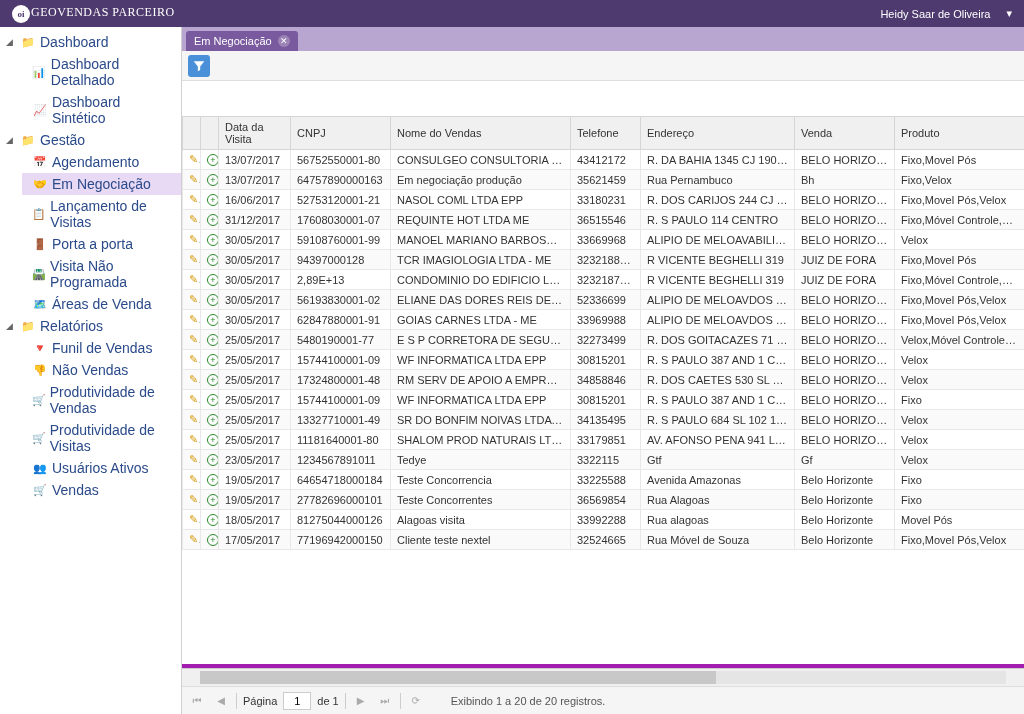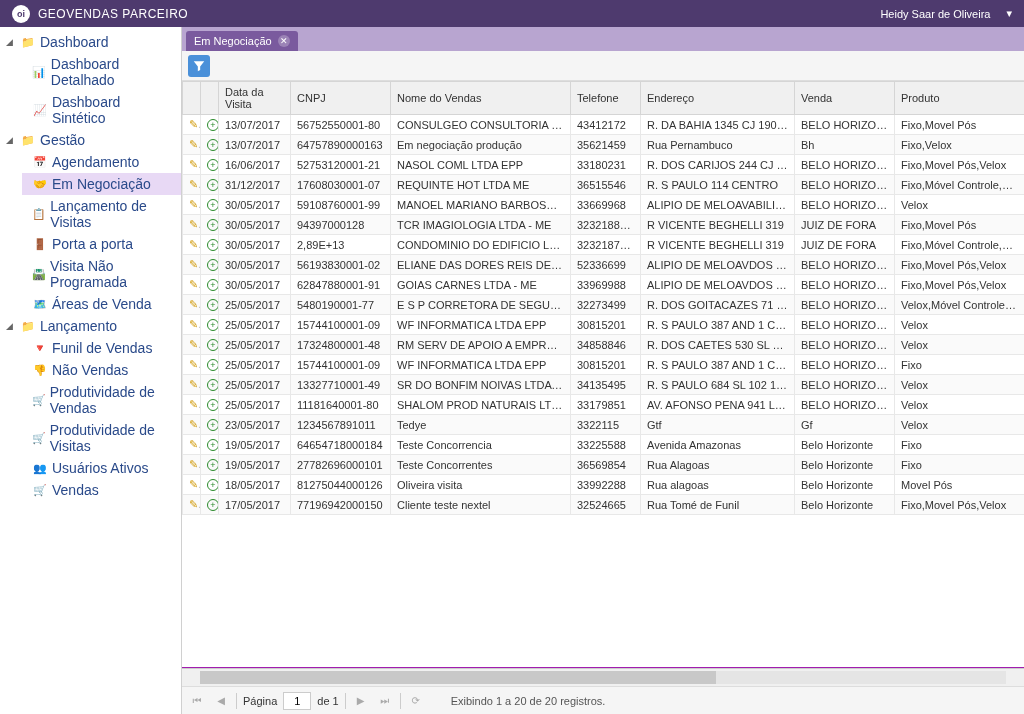--- a/index.html
+++ b/index.html
@@ -1,37 +1,37 @@
 <!DOCTYPE html>
 <html><head>
 <meta charset="utf-8">
 <style>
 * { box-sizing: border-box; margin: 0; padding: 0; }
 body { font-family: Arial, sans-serif; font-size: 11px; color: #333; background: #fff; width: 1024px; height: 714px; overflow: hidden; }
 .header { background: #4e3a6e; height: 27px; display: flex; align-items: center; justify-content: space-between; padding: 0 12px; color: #fff; }
-.header-left { display: flex; align-items: center; gap: 8px; }
+.header-left { display: flex; align-items: flex-start; gap: 1px; font-family: Liberation Serif, serif; }
 .logo-circle { width: 18px; height: 18px; border-radius: 50%; background: #fff; display: inline-flex; align-items: center; justify-content: center; color: #4e3a6e; font-size: 9px; font-weight: bold; }
 .header-title { font-size: 12px; font-weight: 300; letter-spacing: 0.5px; }
 .header-user { font-size: 11px; display: flex; align-items: center; gap: 16px; }
 .layout { display: flex; height: calc(100% - 27px); }
 .sidebar { width: 182px; background: #fff; border-right: 1px solid #d0d0d0; overflow-y: auto; padding-top: 4px; }
 .tree-item { display: flex; align-items: center; padding: 3px 4px 3px 6px; cursor: pointer; gap: 4px; }
 .tree-item.selected { background: #e8d9f5; }
 .tree-toggle { width: 10px; font-size: 9px; color: #666; }
 .tree-icon { width: 16px; height: 14px; display: inline-flex; align-items: center; justify-content: center; font-size: 11px; }
 .tree-label { font-size: 14px; color: #2a4a8a; }
 .tree-child { padding-left: 22px; }
 .tree-child .tree-item { padding-left: 10px; }
 .main { flex: 1; display: flex; flex-direction: column; min-width: 0; }
 .tabs-bar { background: #b8a5d0; height: 24px; display: flex; align-items: flex-end; padding: 0 4px; }
 .tab { background: #7a5a9e; color: #fff; padding: 4px 8px; font-size: 11px; border-radius: 3px 3px 0 0; display: flex; align-items: center; gap: 6px; }
 .tab-close { width: 12px; height: 12px; border-radius: 50%; background: rgba(255,255,255,0.25); display: inline-flex; align-items: center; justify-content: center; font-size: 9px; cursor: pointer; }
 .toolbar { background: #f5f5f5; height: 30px; border-bottom: 1px solid #ddd; display: flex; align-items: center; padding: 0 6px; }
 .filter-btn { width: 22px; height: 22px; background: #4a90d9; border-radius: 3px; display: flex; align-items: center; justify-content: center; color: #fff; cursor: pointer; }
-.grid-wrap { flex: 1; overflow: auto; border-bottom: 1px solid #a21caf; }
+.grid-wrap { flex: 1; overflow: auto; border-bottom: 4px solid #a21caf; margin-top: 35px; }
 .grid { border-collapse: collapse; width: 100%; table-layout: fixed; }
 .grid th { background: #f0f0f0; border: 1px solid #d5d5d5; padding: 4px 6px; text-align: left; font-weight: normal; font-size: 11px; color: #333; position: sticky; top: 0; }
 .grid td { border: 1px solid #e8e8e8; padding: 3px 6px; font-size: 11px; white-space: nowrap; overflow: hidden; text-overflow: ellipsis; }
 .grid tbody tr:nth-child(even) { background: #fafafa; }
 .action-cell { text-align: center; width: 16px; padding: 2px; }
 .edit-ico { color: #d4a017; cursor: pointer; }
 .add-ico { color: #2a8a2a; cursor: pointer; border: 1px solid #2a8a2a; border-radius: 50%; width: 12px; height: 12px; display: inline-flex; align-items: center; justify-content: center; font-size: 9px; }
 .hscroll { height: 18px; background: #f0f0f0; border-top: 1px solid #ccc; position: relative; }
 .hscroll-track { position: absolute; inset: 2px 18px; background: #e5e5e5; }
 .hscroll-thumb { position: absolute; left: 0; top: 0; bottom: 0; width: 64%; background: #c8c8c8; }
@@ -102,21 +102,21 @@
       </div>
       <div class="tree-item">
         <span class="tree-icon">🗺️</span>
         <span class="tree-label">Áreas de Venda</span>
       </div>
     </div>
 
     <div class="tree-item">
       <span class="tree-toggle">◢</span>
       <span class="tree-icon">📁</span>
-      <span class="tree-label">Lançamento</span>
+      <span class="tree-label">Relatórios</span>
     </div>
     <div class="tree-child">
       <div class="tree-item">
         <span class="tree-icon">🔻</span>
         <span class="tree-label">Funil de Vendas</span>
       </div>
       <div class="tree-item">
         <span class="tree-icon">👎</span>
         <span class="tree-label">Não Vendas</span>
       </div>
@@ -376,34 +376,34 @@
               <td>36569854</td>
               <td>Rua Alagoas</td>
               <td>Belo Horizonte</td>
               <td>Fixo</td>
             </tr>
             <tr>
               <td class="action-cell"><span class="edit-ico">✎</span></td>
               <td class="action-cell"><span class="add-ico">+</span></td>
               <td>18/05/2017</td>
               <td>81275044000126</td>
-              <td>Oliveira visita</td>
+              <td>Alagoas visita</td>
               <td>33992288</td>
               <td>Rua alagoas</td>
               <td>Belo Horizonte</td>
               <td>Movel Pós</td>
             </tr>
             <tr>
               <td class="action-cell"><span class="edit-ico">✎</span></td>
               <td class="action-cell"><span class="add-ico">+</span></td>
               <td>17/05/2017</td>
               <td>77196942000150</td>
               <td>Cliente teste nextel</td>
               <td>32524665</td>
-              <td>Rua Tomé de Funil</td>
+              <td>Rua Móvel de Souza</td>
               <td>Belo Horizonte</td>
               <td>Fixo,Movel Pós,Velox</td>
             </tr>
           </tbody>
       </table>
     </div>
     <div class="hscroll">
       <div class="hscroll-track">
           <div class="hscroll-thumb"></div>
         </div>

